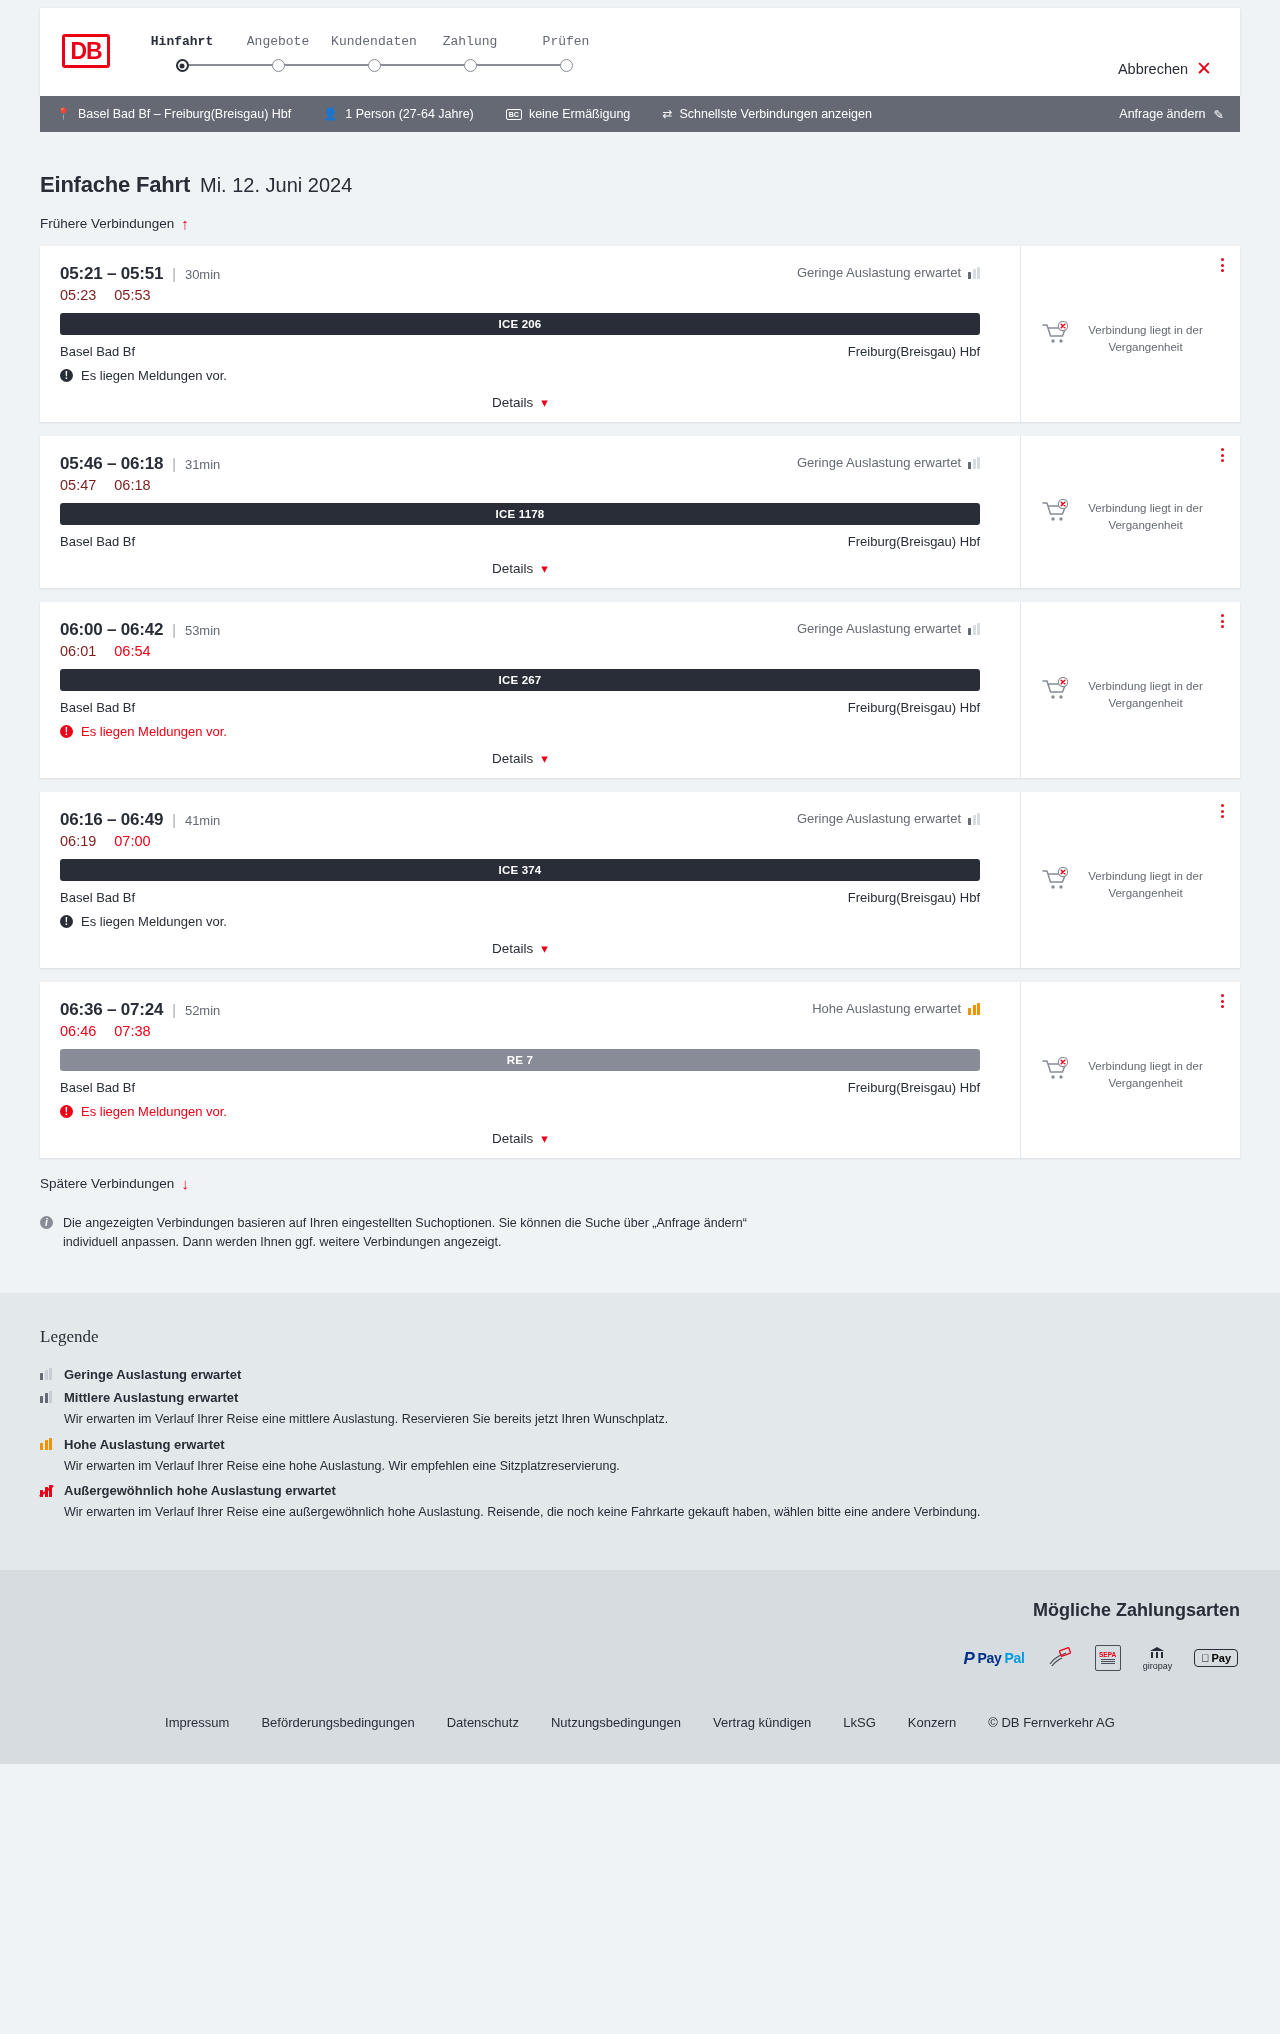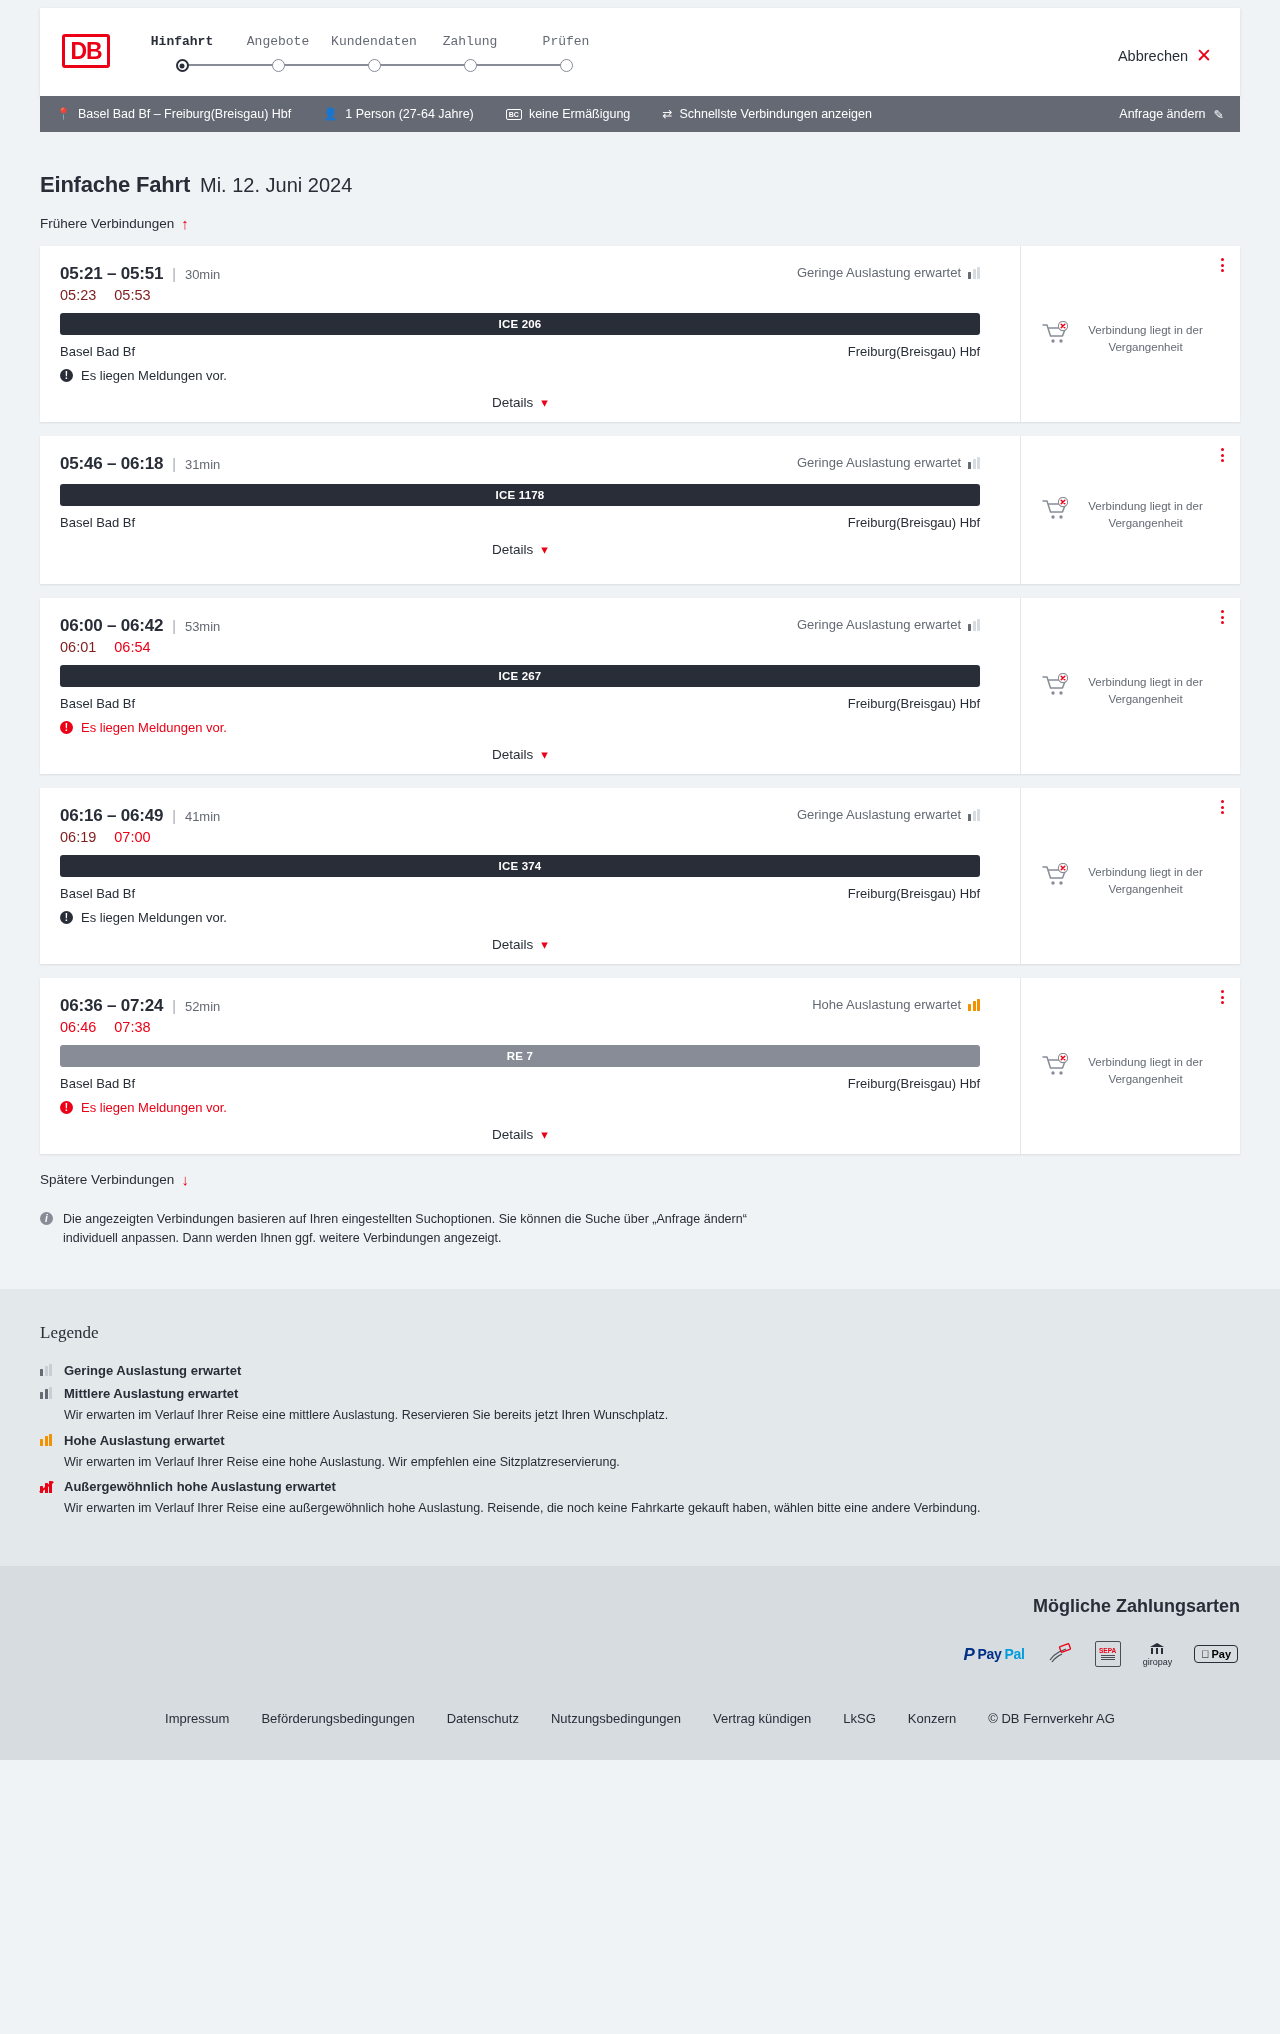--- a/index.html
+++ b/index.html
@@ -54,21 +54,21 @@
     background: #fff; border: 1.6px solid #878c96;
     position: relative; z-index: 2;
   }
   .dot.active { border: 2px solid #282d37; }
   .dot.active::after {
     content:''; position:absolute; left:50%; top:50%;
     width:5px; height:5px; border-radius:50%; background:#282d37;
     transform: translate(-50%,-50%);
   }
   .cancel-btn {
-    position: absolute; right: 28px; top: 38px;
+    position: absolute; right: 28px; top: 51px;
     display: flex; align-items: center; gap: 8px;
     font-size: 14.5px; color: #282d37; cursor: pointer;
   }
   .x-icon { color: #ec0016; font-size: 19px; line-height: 1; font-weight: 400; }
 
   
   .summary-bar {
     background: #646973; color: #fff;
     margin: 0 40px;
     height: 36px;
@@ -377,20 +377,24 @@
         <span class="dur">31min</span>
       </div>
       <div class="occupancy">
         <span>Geringe Auslastung erwartet</span>
         <span class="bars low">
                 <i></i>
                 <i></i>
                 <i></i>
               </span>
       </div>
+      <div class="actual-row">
+        <span class="t-ontime">05:47</span>
+        <span class="t-ontime">06:18</span>
+      </div>
       <div class="train-badge ice">ICE 1178</div>
       <div class="stations">
         <span>Basel Bad Bf</span>
         <span>Freiburg(Breisgau) Hbf</span>
       </div>
 
       <div class="details-row">
         <span class="details-link">
           <span>Details</span>
           <span class="chev">▾</span>

